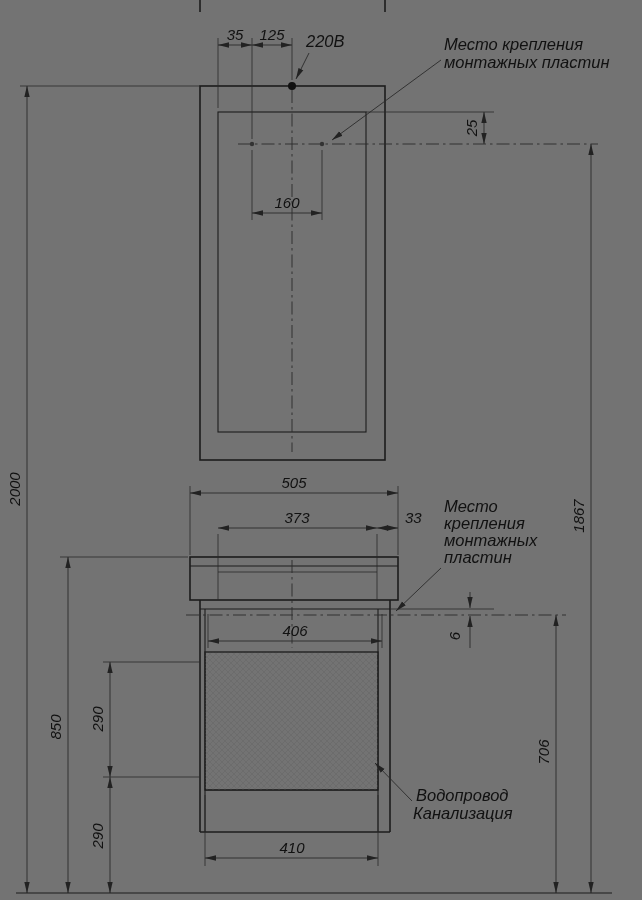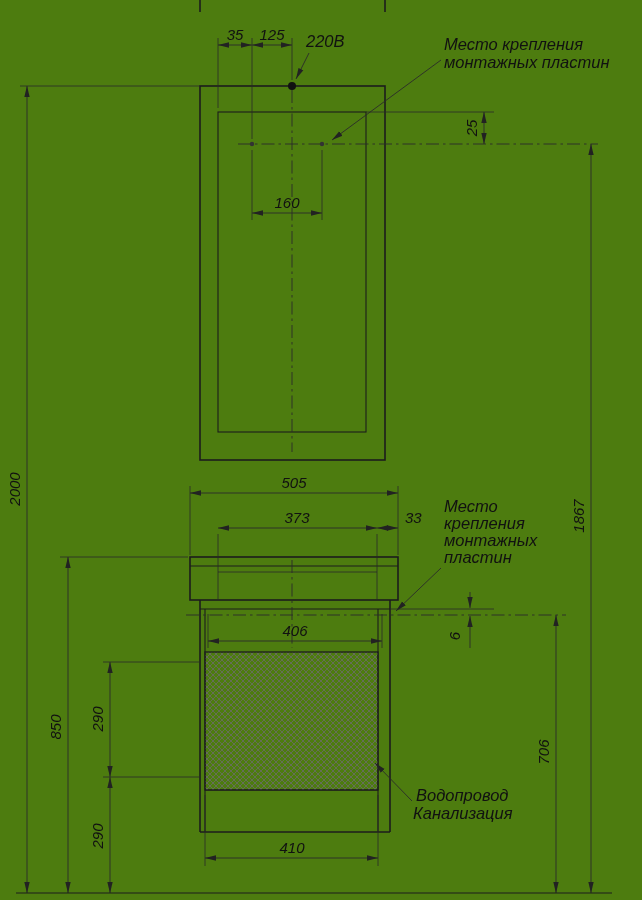--- a/index.html
+++ b/index.html
@@ -1,16 +1,16 @@
 <!DOCTYPE html>
 <html><head>
 <meta charset="utf-8">
 <style>
   html,body{margin:0;padding:0;background:#ffffff;}
-  #stage{position:relative;width:642px;height:900px;background:#4d7c0f;overflow:hidden;}
+  #stage{position:relative;width:642px;height:900px;background:#737373;overflow:hidden;}
   svg{display:block;}
   text{font-family:"Liberation Sans",sans-serif;font-style:italic;fill:#111111;}
   .dimtxt{font-size:15px;text-anchor:middle;}
   .dimtxt-s{font-size:15px;}
   .lbl{font-size:16.5px;}
   .obj{stroke:#1c1c1c;stroke-width:1.6;fill:none;}
   .obj2{stroke:#1c1c1c;stroke-width:1.1;fill:none;}
   .thin{stroke:#2a2a2a;stroke-width:0.8;fill:none;}
   .dimline{stroke:#2a2a2a;stroke-width:0.9;fill:none;}
   .cl{stroke:#2a2a2a;stroke-width:0.9;fill:none;stroke-dasharray:13 4 2.5 4;}

